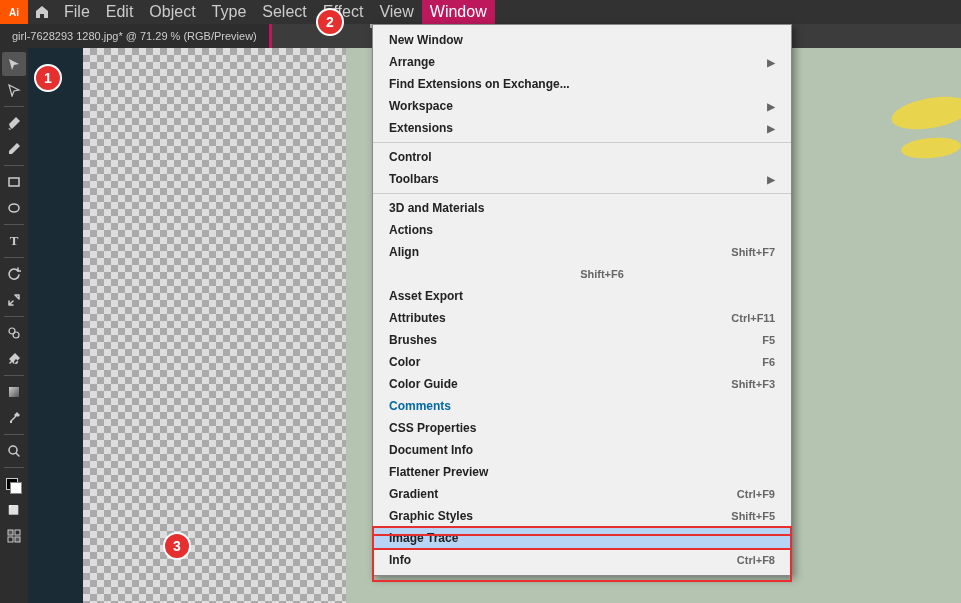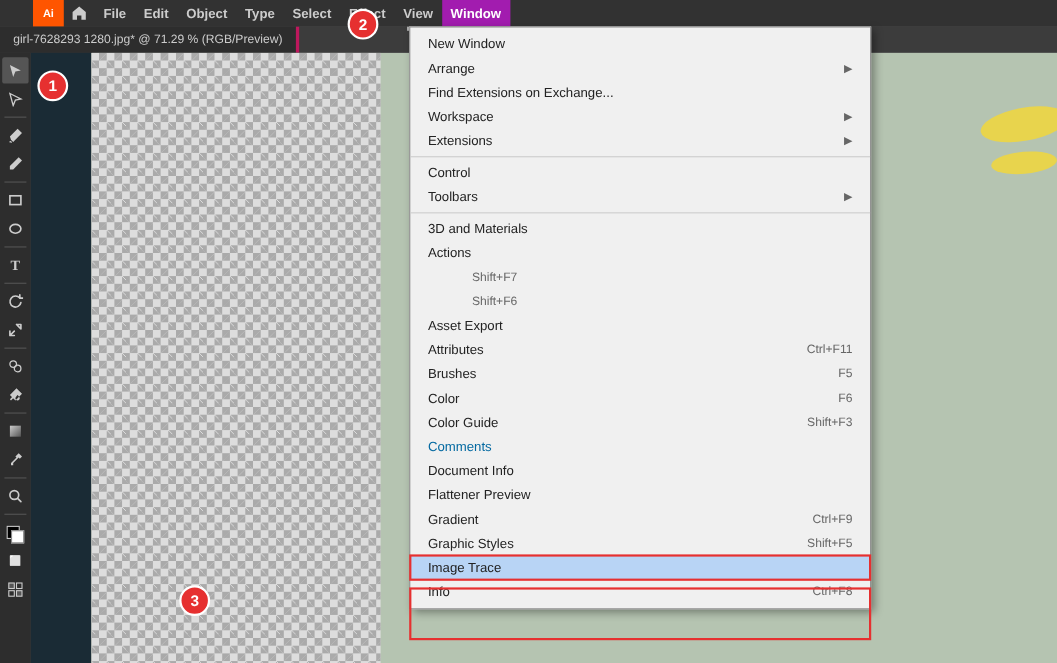--- a/index.html
+++ b/index.html
@@ -15,21 +15,20 @@
 
     
     .menubar {
       width: 100%;
       height: 24px;
       background: #323232;
       display: flex;
       align-items: center;
       position: relative;
       z-index: 100;
-      padding-left: 30px;
     }
     .menubar-logo {
       width: 28px;
       height: 24px;
       background: #FF5500;
       display: flex;
       align-items: center;
       justify-content: center;
       color: white;
       font-size: 10px;
@@ -45,26 +44,25 @@
       color: #ccc;
       flex-shrink: 0;
     }
     .menubar-item {
       padding: 0 8px;
       height: 24px;
       display: flex;
       align-items: center;
       color: #ccc;
       cursor: pointer;
-      font-size: 12px;
+      font-size: 16px;
       white-space: nowrap;
-      font-weight: bold;
     }
     .window-menu-item {
-      background: #a21caf;
+      background: #be185d;
       color: #fff;
     }
 
     
     .tabbar {
       width: 100%;
       height: 24px;
       background: #3c3c3c;
       display: flex;
       align-items: center;
@@ -208,26 +206,27 @@
       background: #f0f0f0;
       border: 1px solid #888;
       box-shadow: 3px 3px 8px rgba(0,0,0,0.4);
       z-index: 1000;
       padding: 4px 0;
     }
     .menu-item {
       height: 22px;
       display: flex;
       align-items: center;
-      justify-content: flex-start;
+      justify-content: center;
       padding: 0 16px 0 16px;
       color: #222;
       font-size: 12px;
       cursor: pointer;
       white-space: nowrap;
+      font-weight: bold;
     }
     .menu-item.image-trace-highlighted {
       background: #b8d4f5;
       outline: 2px solid #e63030;
       outline-offset: -1px;
       color: #222;
     }
     .menu-item.disabled {
       color: #999;
     }
@@ -437,20 +436,21 @@
 
   <div class="menu-item">
     <span class="menu-item-label">3D and Materials</span>
   </div>
 
   <div class="menu-item">
     <span class="menu-item-label">Actions</span>
   </div>
 
   <div class="menu-item">
+    <span class="menu-item-label">Align</span>
     <span class="menu-item-shortcut">Shift+F7</span>
   </div>
 
   <div class="menu-item">
     <span class="menu-item-shortcut">Shift+F6</span>
   </div>
 
 
   <div class="menu-item">
     <span class="menu-item-label">Asset Export</span>
@@ -473,20 +473,23 @@
 
   <div class="menu-item">
     <span class="menu-item-label">Color Guide</span>
     <span class="menu-item-shortcut">Shift+F3</span>
   </div>
 
   <div class="menu-item disabled">
     <span class="menu-item-label" style="color:#0369a1;">Comments</span>
   </div>
 
+  <div class="menu-item">
+    <span class="menu-item-label">CSS Properties</span>
+  </div>
 
   <div class="menu-item">
     <span class="menu-item-label">Document Info</span>
   </div>
 
   <div class="menu-item">
     <span class="menu-item-label">Flattener Preview</span>
   </div>
 
   <div class="menu-item">

